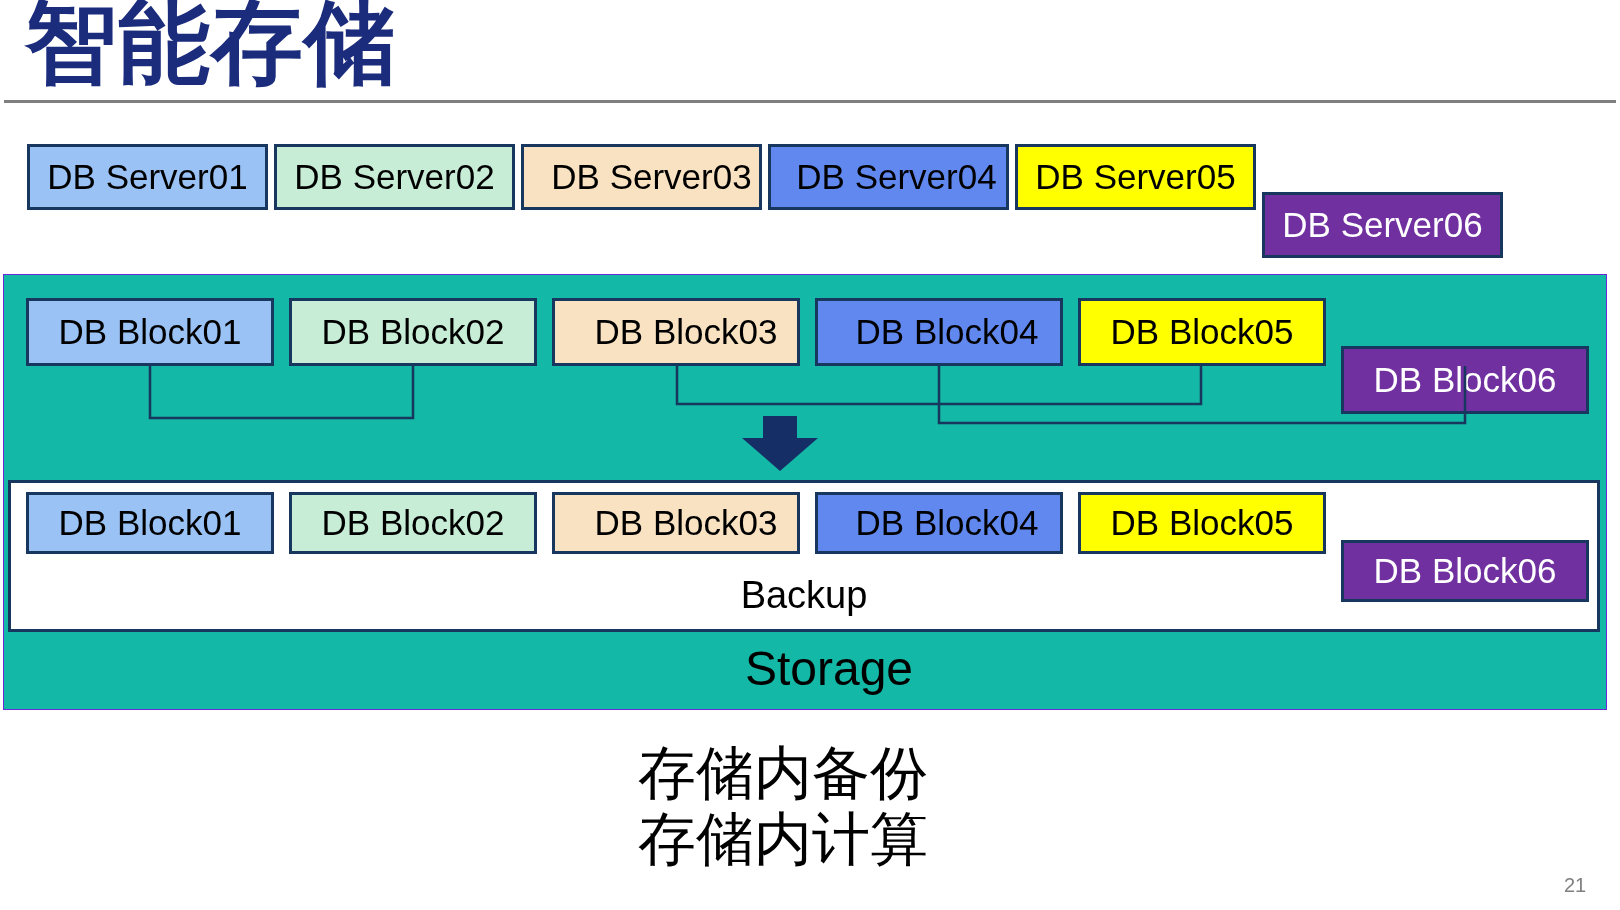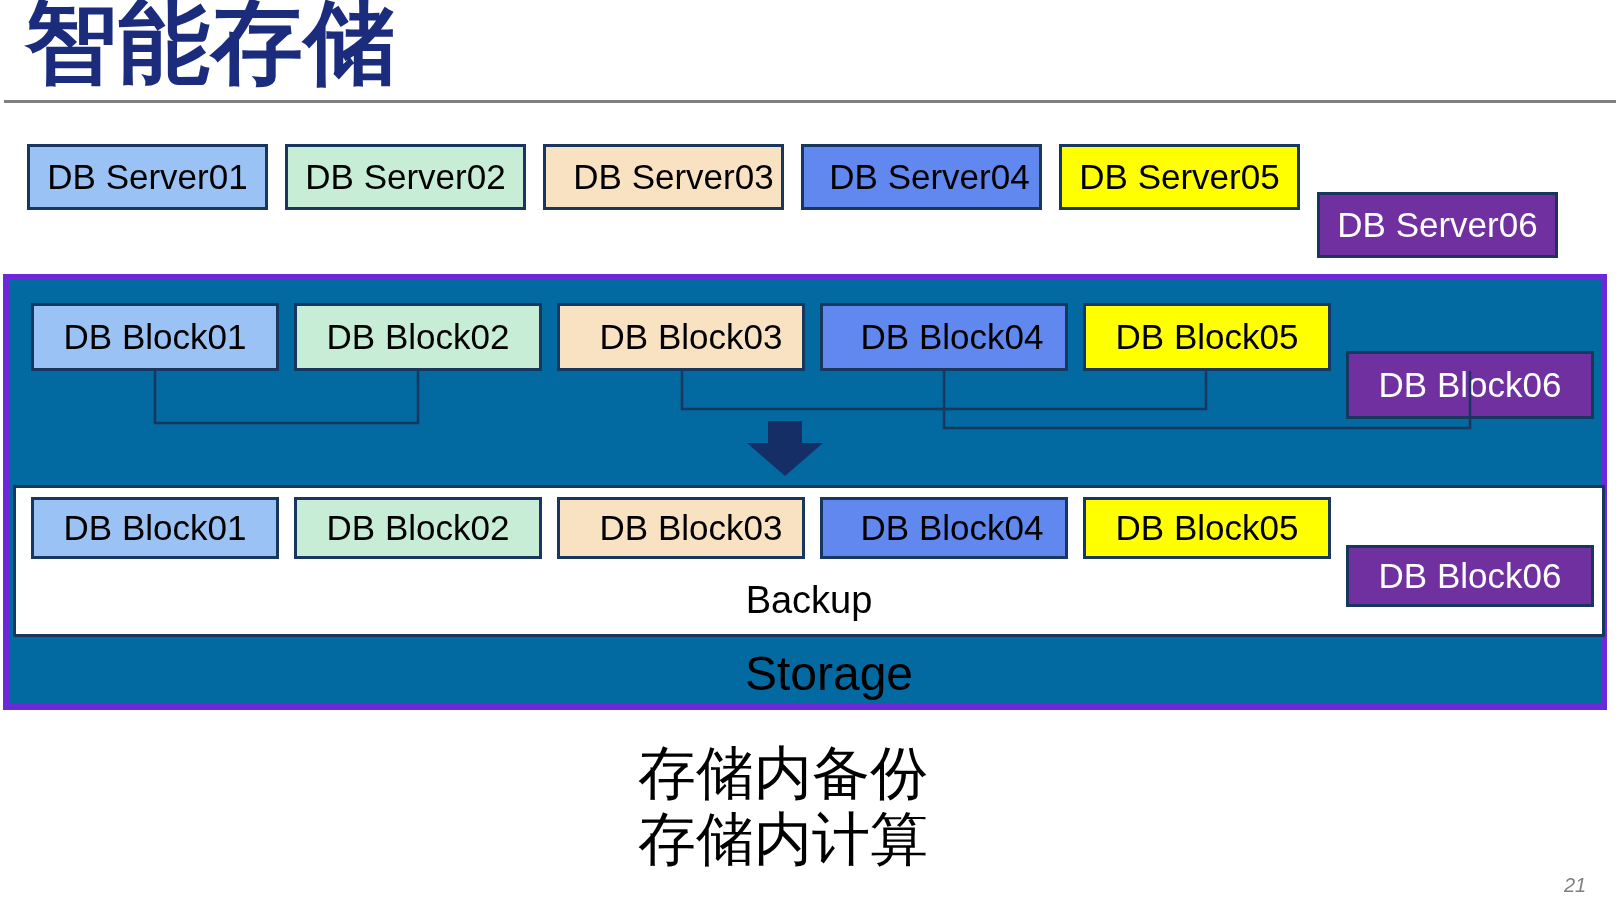--- a/index.html
+++ b/index.html
@@ -22,27 +22,27 @@
     font-size:35px;color:#000;white-space:nowrap;
   }
   .fill-0{background:#9AC2F4;}
   .fill-1{background:#C7EDD6;text-align:center;}
   .fill-2{background:#F9E2C1;padding-left:20px;}
   .fill-3{background:#6088EE;padding-left:16px;}
   .fill-4{background:#FFFF00;}
   .fill-5{background:#7030A0;color:#fff;margin-top:48px;}
   
   .server-row{
-    position:absolute;left:27px;top:144px;display:flex;gap:17px;
+    position:absolute;left:27px;top:144px;display:flex;gap:6px;
   }
   .server-row .box{width:241px;height:66px;}
   
   .storage-wrap{
     position:absolute;left:3px;top:274px;width:1604px;height:436px;
-    box-sizing:border-box;border:6px solid #6d28d9;background:#0369a1;
+    box-sizing:border-box;border:1px solid #6d28d9;background:#14b8a6;
   }
   .block-row-top{
     position:absolute;left:22px;top:23px;display:flex;gap:15px;
   }
   .block-row-top .box{width:248px;height:68px;}
   .connector-layer{
     position:absolute;left:0;top:0;width:1598px;height:430px;pointer-events:none;
   }
   .backup-box{
     position:absolute;left:4px;top:205px;width:1592px;height:152px;
@@ -63,21 +63,21 @@
     font-size:48px;font-weight:normal;color:#000;margin-left:48px;
   }
   
   .captions{
     position:absolute;left:0;top:740px;width:1566px;text-align:center;
     font-size:58px;line-height:66px;color:#000;
   }
   .caption-line{margin:0;}
   
   .page-number{
-    position:absolute;left:1564px;top:874px;font-size:20px;color:#808080;font-style:italic;
+    position:absolute;left:1564px;top:874px;font-size:20px;color:#808080;
   }
 </style>
 </head>
 <body>
 
 <div class="slide">
 
   <h1 class="slide-title">智能存储</h1>
   <div class="title-rule"></div>
 

